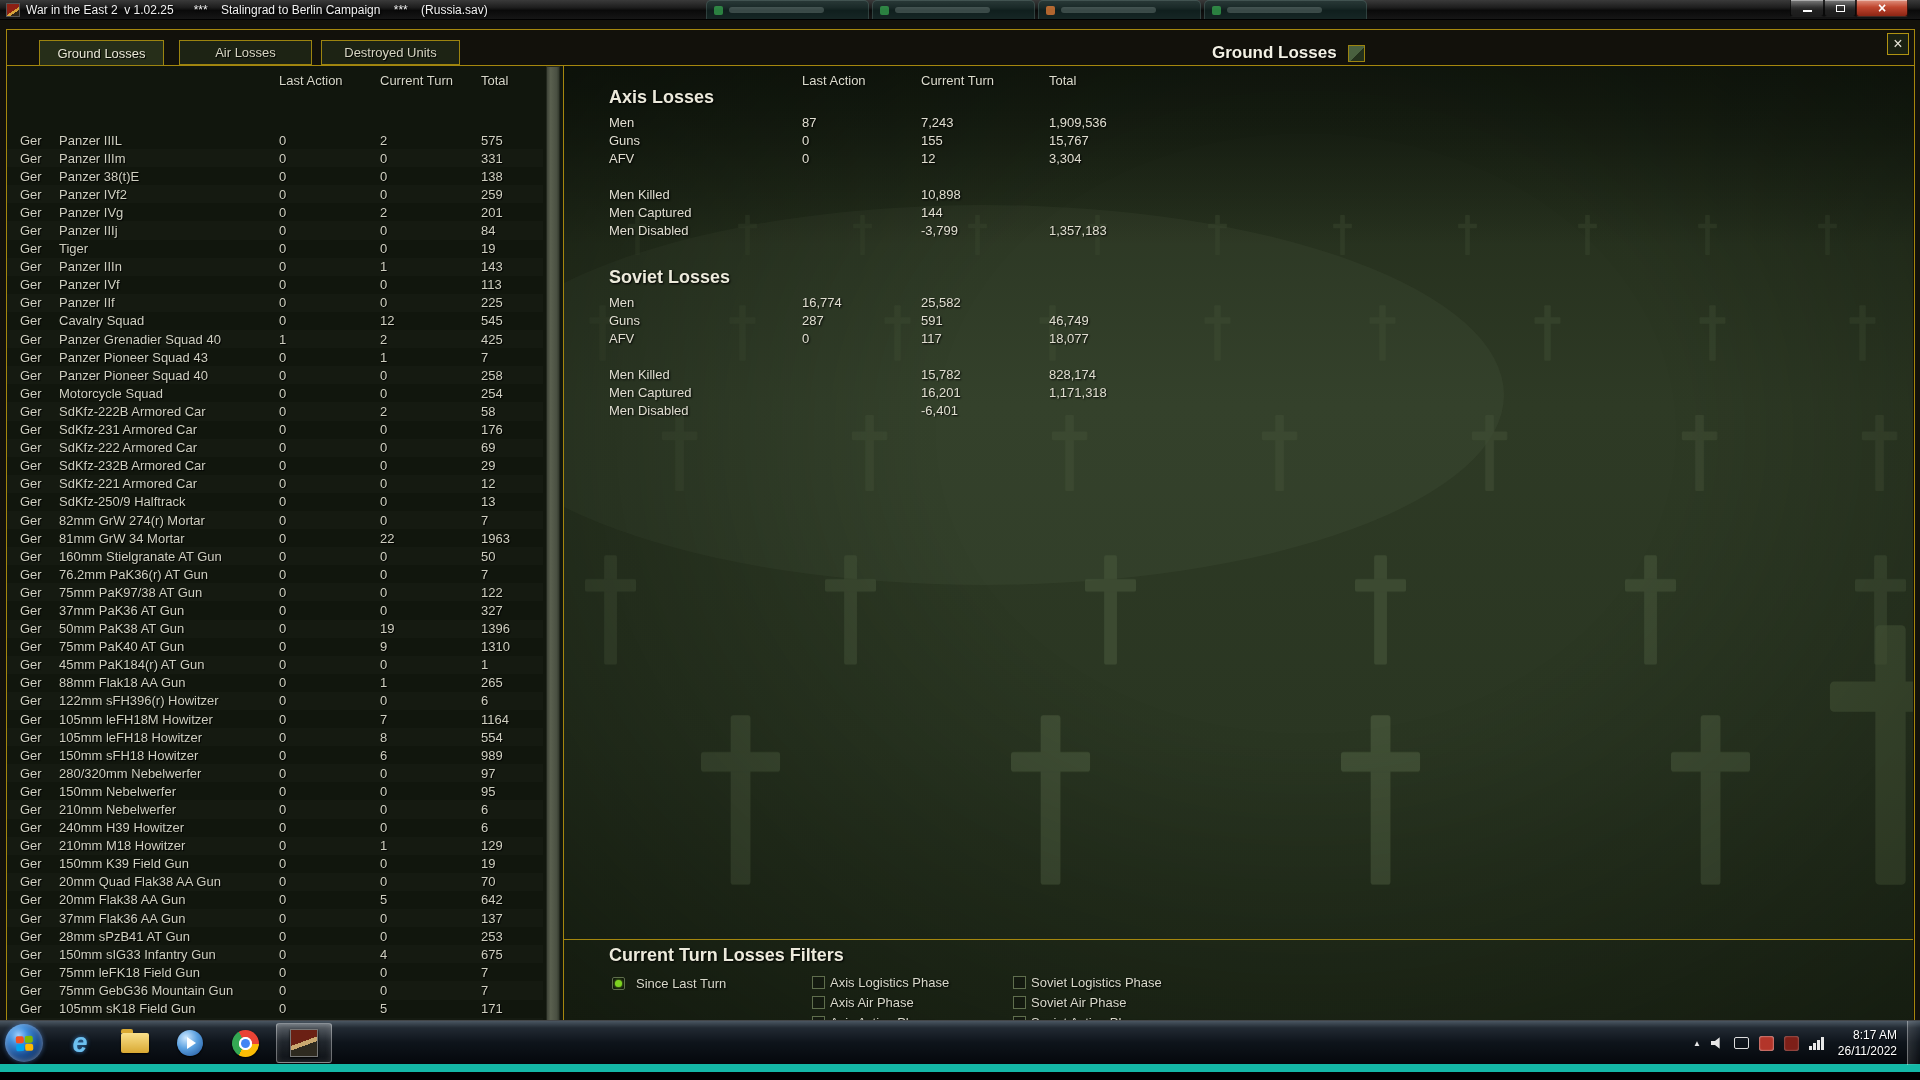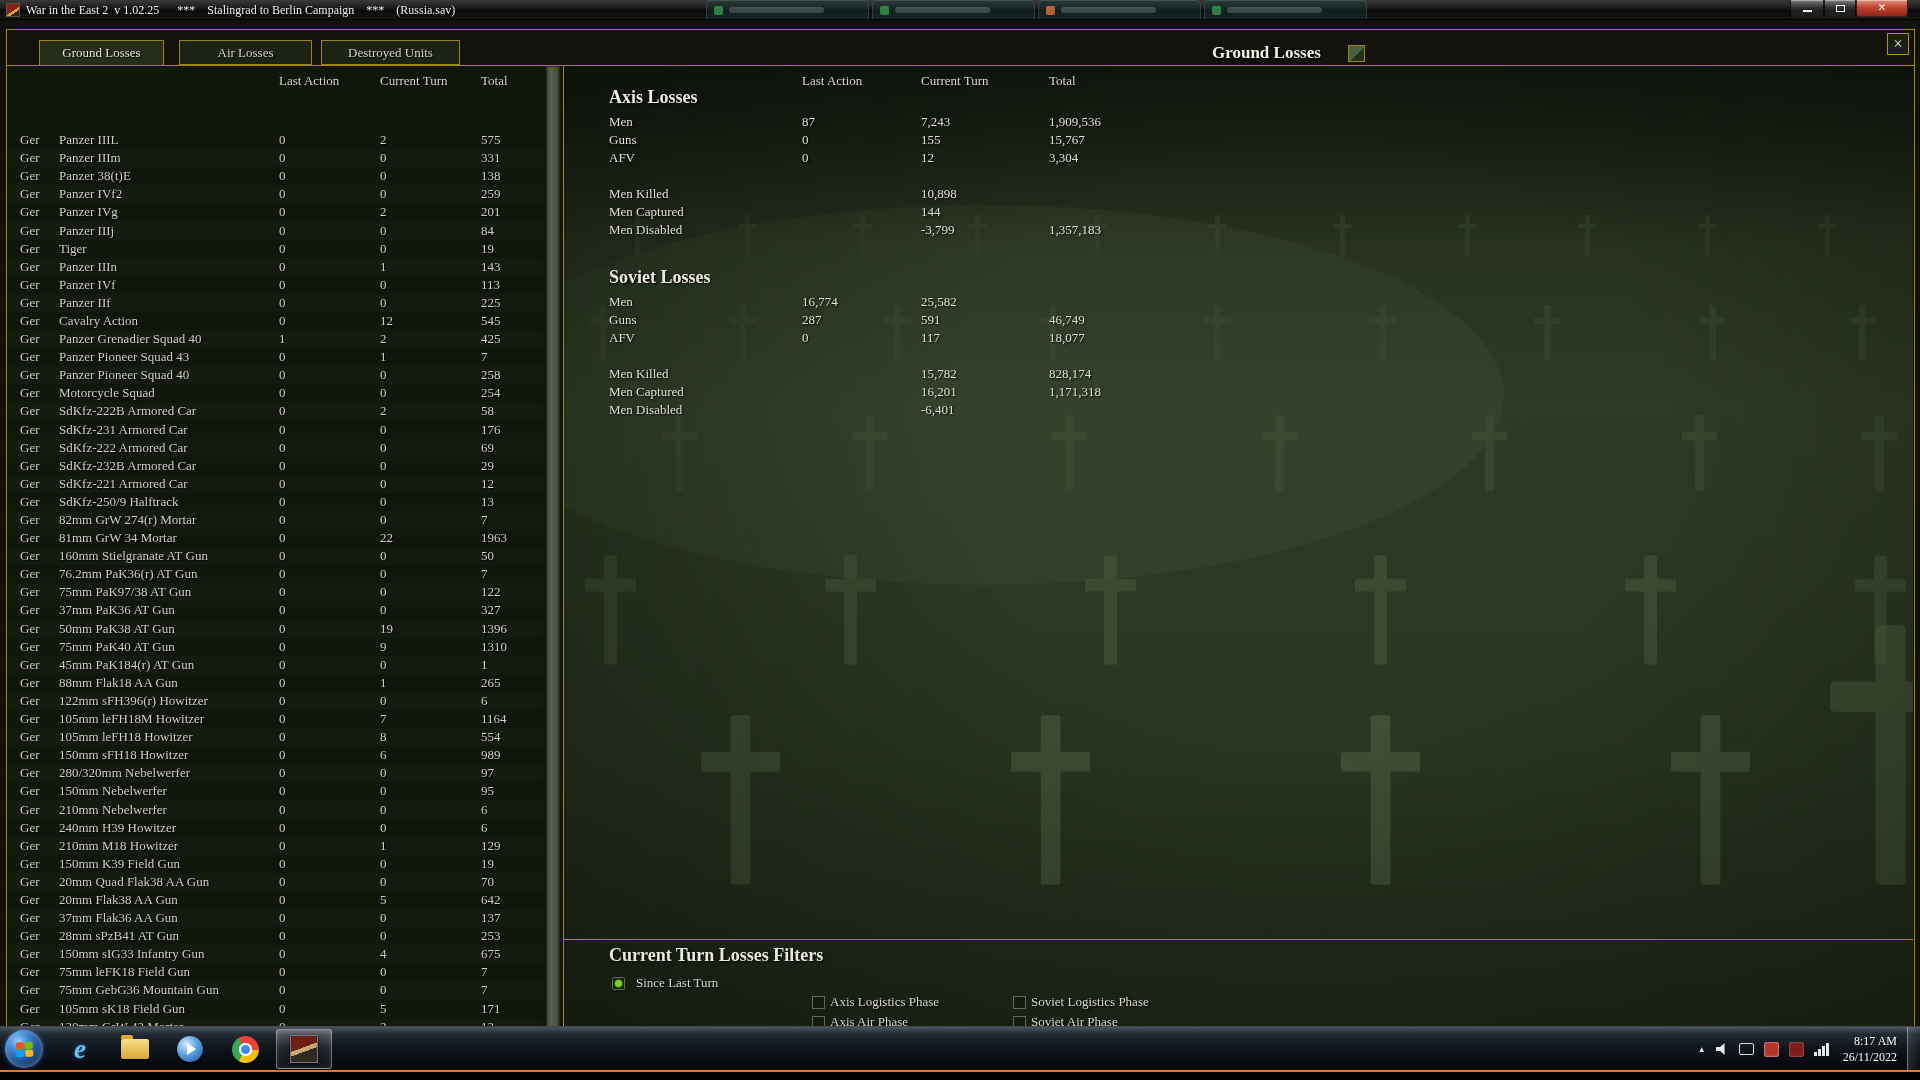--- a/index.html
+++ b/index.html
@@ -1,18 +1,18 @@
 <!DOCTYPE html>
 <html><head>
 <meta charset="utf-8">
 <style>
   * { margin:0; padding:0; box-sizing:border-box; }
   html,body { width:1920px; height:1080px; overflow:hidden; background:#000;
               font-family:"Liberation Sans", sans-serif; }
-  .screen { position:relative; width:1920px; height:1072px; background:#f97316;font-family:Liberation Serif, serif; }
+  .screen { position:relative; width:1920px; height:1072px; background:#14b8a6; }
 
   
   .titlebar { position:absolute; left:0; top:0; width:1920px; height:20px;
     background:linear-gradient(180deg,#3a3a3a 0%,#1d1d1d 40%,#0a0a0a 55%,#161616 100%);
     border-bottom:1px solid #000; z-index:50; }
   .app-icon { position:absolute; left:6px; top:3px; width:14px; height:14px;
     background:linear-gradient(145deg,#8c2014 0 55%,#d7a13b 55% 70%,#2d2418 70%);
     border:1px solid #555; }
   .window-title { position:absolute; left:26px; top:3px; font-size:12px; color:#f0f0f0;
     text-shadow:1px 1px 2px #000; white-space:pre; }
@@ -98,28 +98,28 @@
   
   .filter-divider { position:absolute; left:0; right:0; top:874px; height:1px; background:#a5870e; }
   .filter-title { position:absolute; left:45px; top:880px; font-size:18px; font-weight:bold;
     color:#eceadb; text-shadow:1px 1px 2px #000; }
   .radio-row { position:absolute; left:48px; top:910px; display:flex; align-items:center; gap:11px;
     height:16px; }
   .radio { width:13px; height:13px; border:1px solid #5f6e4d; background:#10150c;
     border-radius:2px; display:flex; align-items:center; justify-content:center; }
   .radio .dot { width:7px; height:7px; border-radius:50%; background:#7ed321;
     box-shadow:0 0 3px #7ed321; }
-  .chk-col { position:absolute; top:909px; display:flex; flex-direction:column; gap:4px;margin-top:20px; }
+  .chk-col { position:absolute; top:909px; display:flex; flex-direction:column; gap:4px; }
   .chk-col.c1 { left:248px; } .chk-col.c2 { left:449px; }
   .chk-row { display:flex; align-items:center; gap:5px; height:16px; }
   .checkbox { width:13px; height:13px; border:1px solid #5f6e4d; background:#141a10; }
   .ctl-label { font-size:13px; color:#d8d8ca; text-shadow:1px 1px 2px #000; }
 
   
-  .taskbar { position:absolute; left:0; bottom:2px; width:1920px; height:44px;
+  .taskbar { position:absolute; left:0; bottom:8px; width:1920px; height:44px;
     background:linear-gradient(180deg,#4a5661 0%,#222a33 16%,#0e141b 50%,#05080c 100%);
     border-top:1px solid rgba(255,255,255,.25); z-index:50; }
   .start-orb { position:absolute; left:5px; top:3px; width:38px; height:38px; border-radius:50%;
     background:radial-gradient(circle at 35% 30%, #9fd0ff 0%, #3f8edc 25%, #1b4f94 55%, #0a2550 85%);
     box-shadow:inset 0 0 6px rgba(255,255,255,.45), 0 0 5px rgba(90,160,255,.45);
     display:flex; align-items:center; justify-content:center; }
   .orb-flag { width:17px; height:15px; display:grid; grid-template-columns:1fr 1fr; gap:1px;
     transform:rotate(-3deg); }
   .orb-flag span { border-radius:2px; }
   .of1{background:#f25022;} .of2{background:#7fba00;} .of3{background:#00a4ef;} .of4{background:#ffb900;}
@@ -303,21 +303,21 @@
           <div class="unit-row">
             <span>Ger</span>
             <span>Panzer IIf</span>
             <span>0</span>
             <span>0</span>
             <span>225</span>
           </div>
 
           <div class="unit-row">
             <span>Ger</span>
-            <span>Cavalry Action</span>
+            <span>Cavalry Squad</span>
             <span>0</span>
             <span>12</span>
             <span>545</span>
           </div>
 
           <div class="unit-row">
             <span>Ger</span>
             <span>Panzer Grenadier Squad 40</span>
             <span>1</span>
             <span>2</span>

